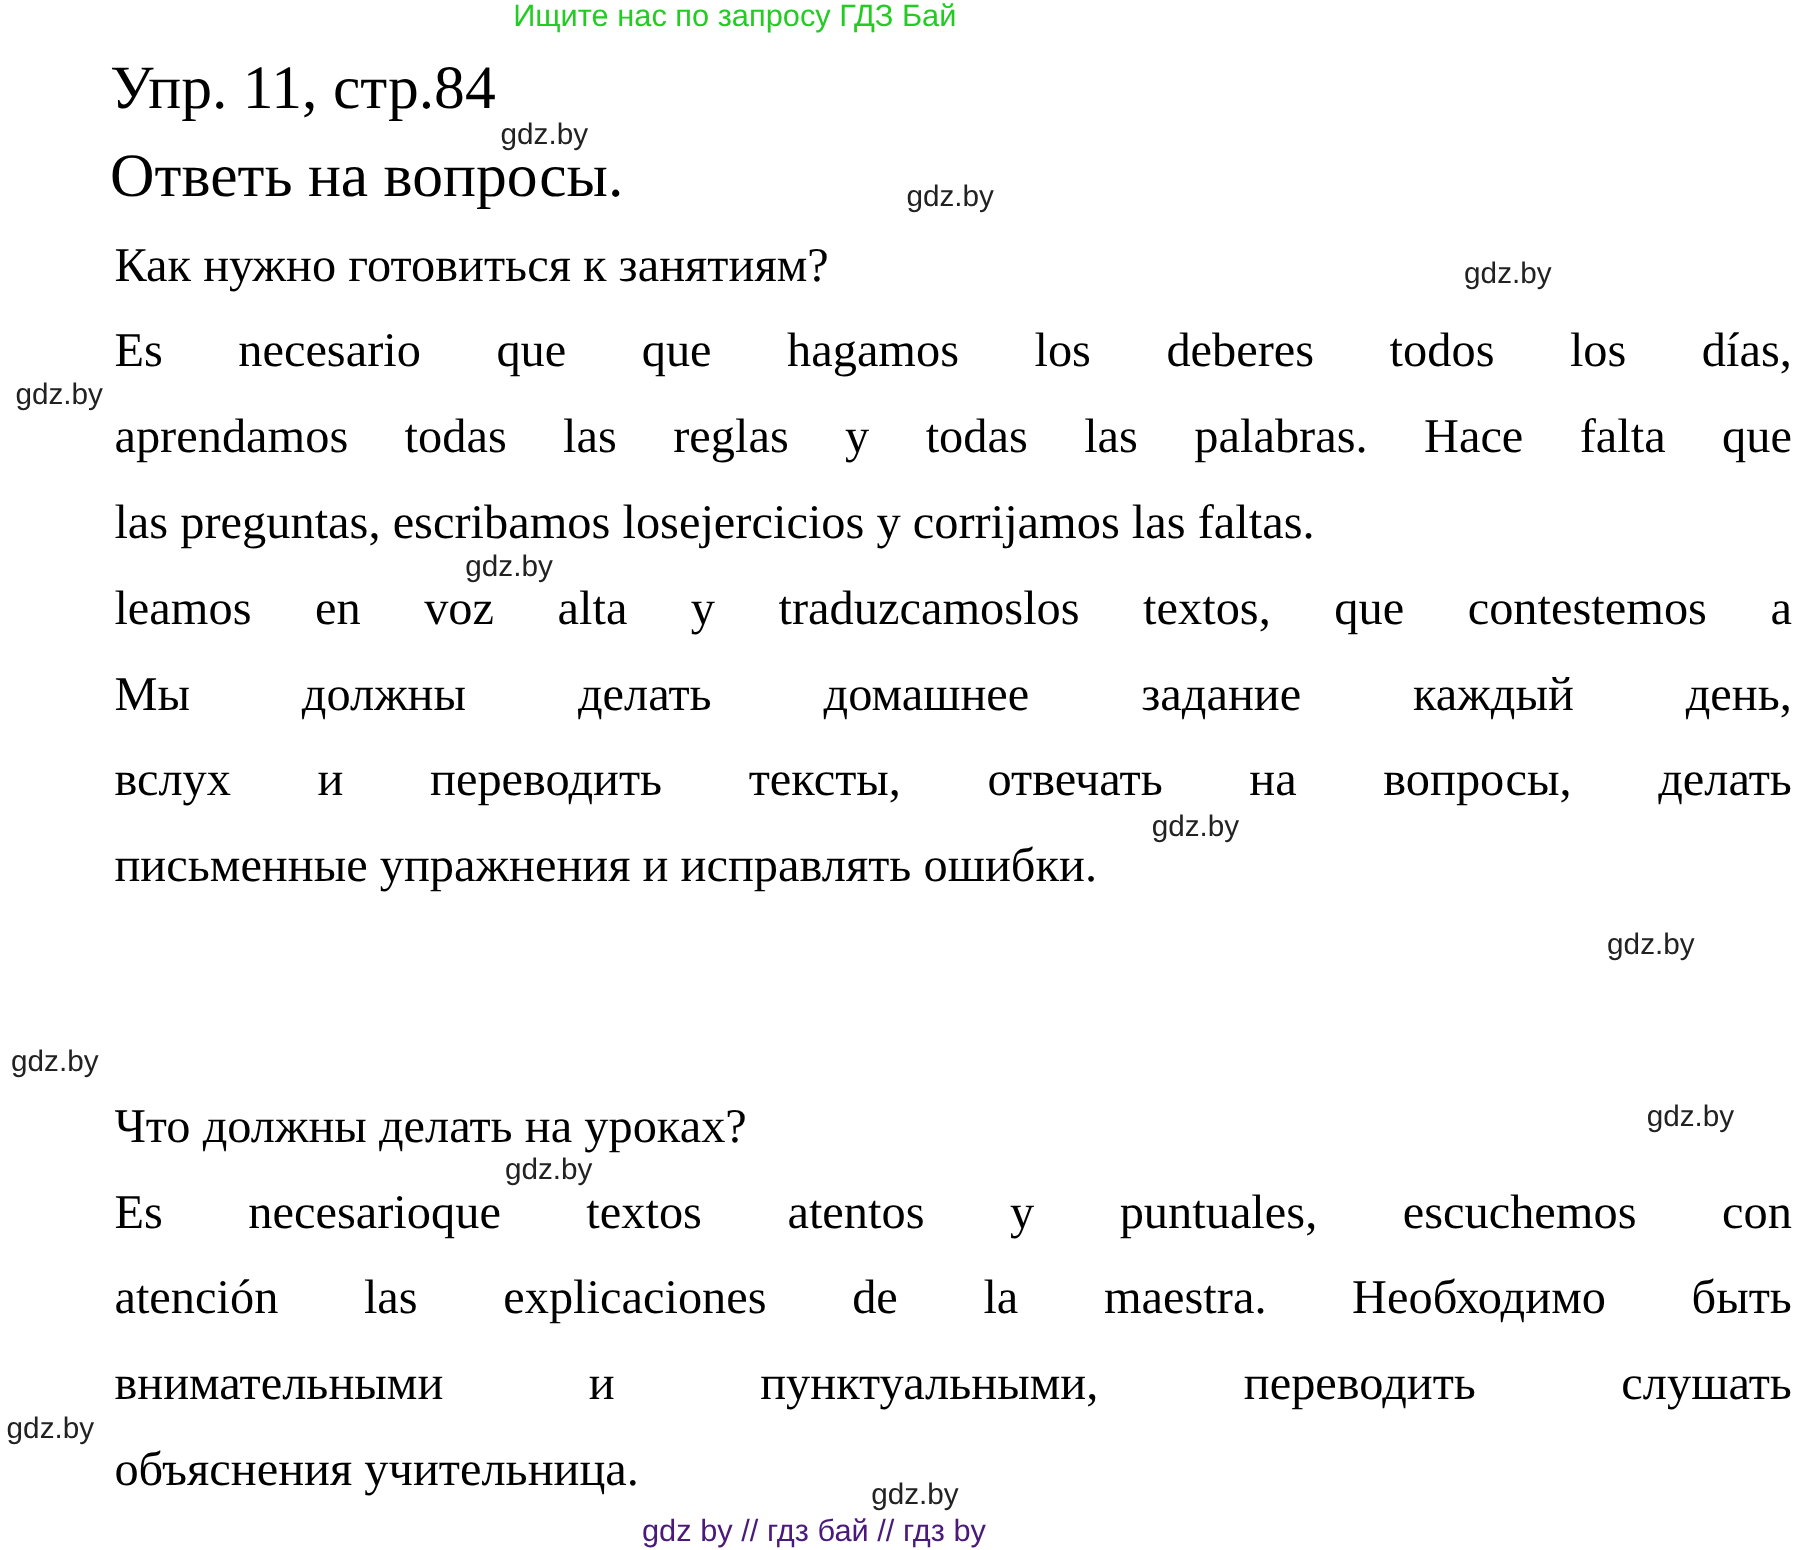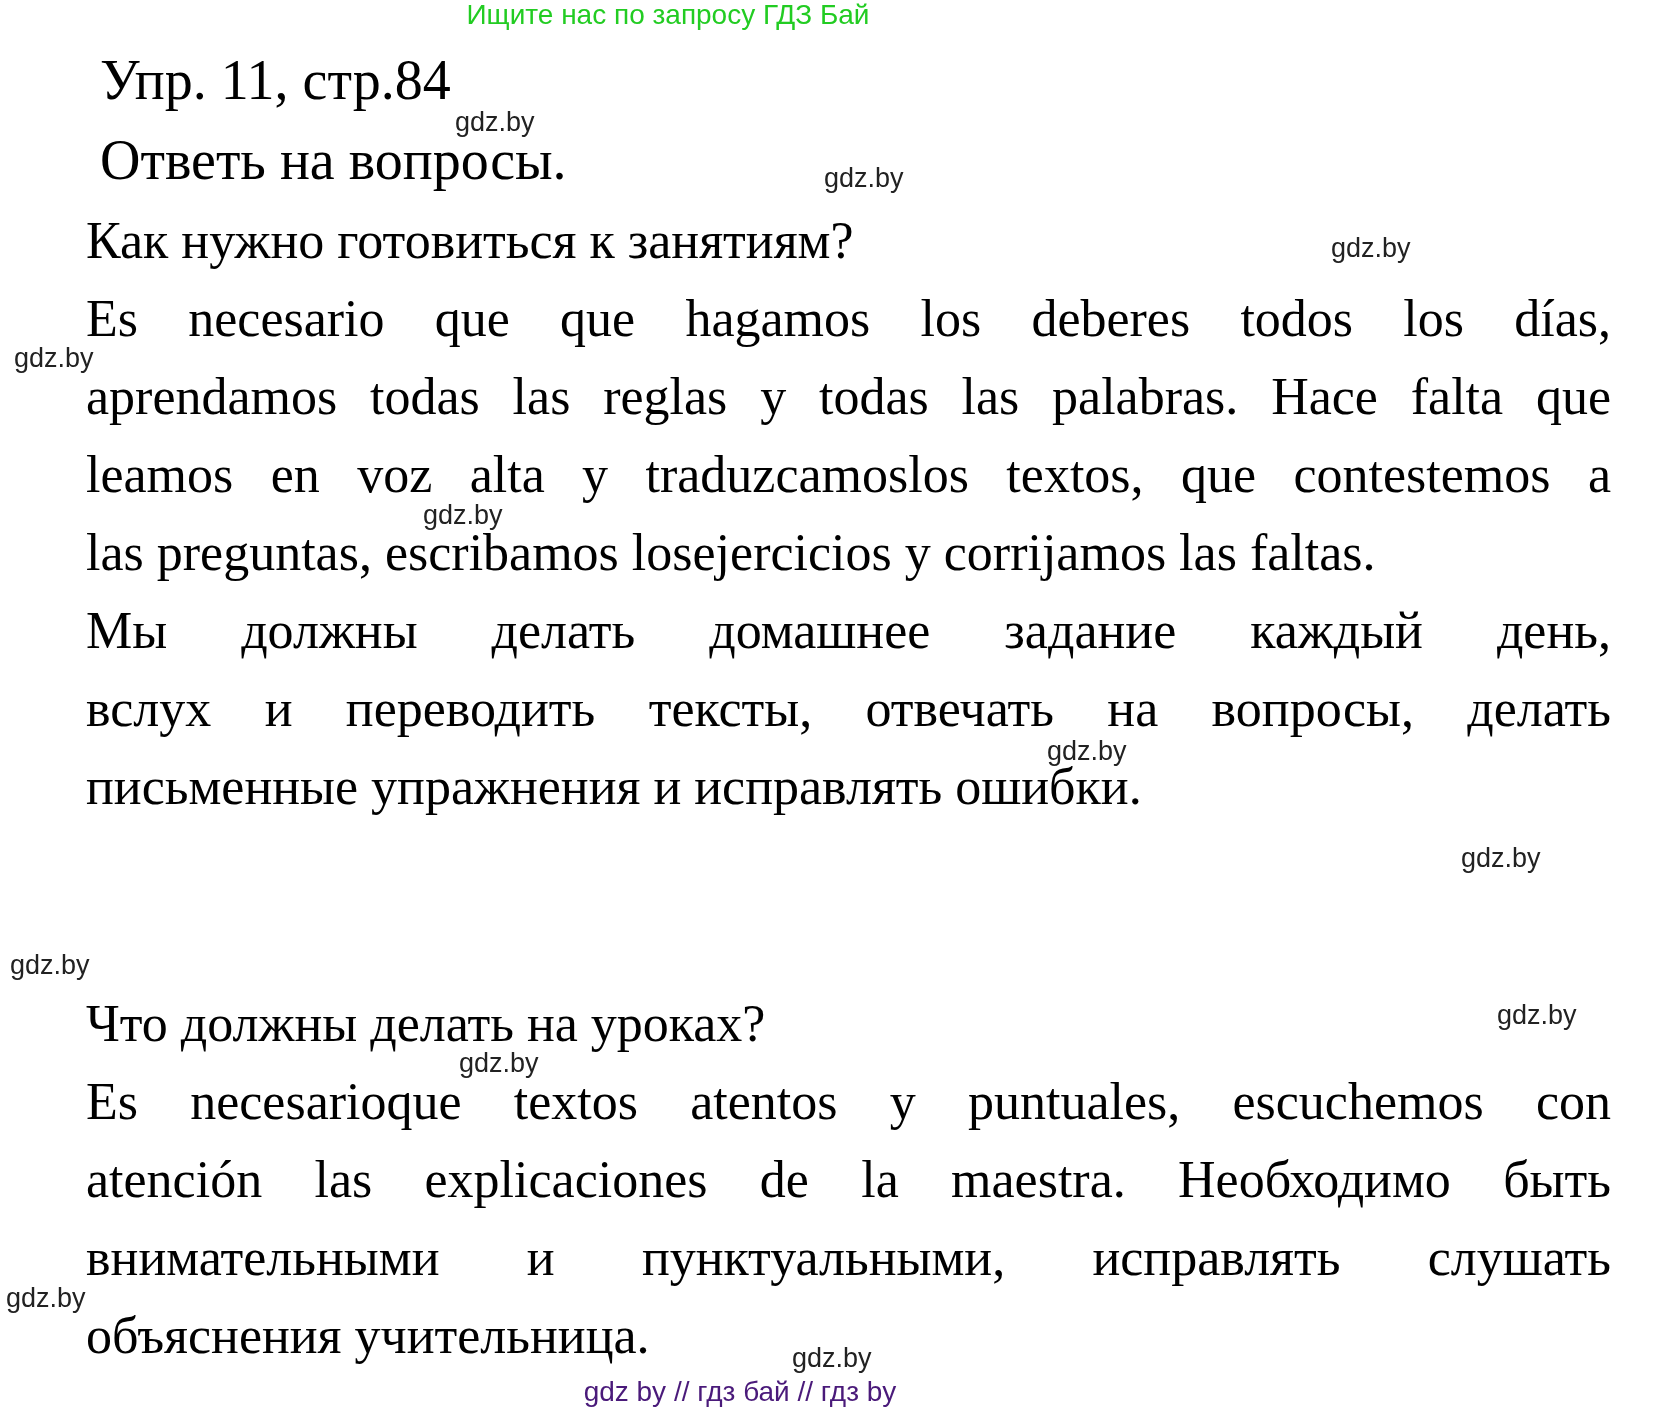--- a/index.html
+++ b/index.html
@@ -1,50 +1,50 @@
 <!DOCTYPE html>
 <html><head>
 <meta charset="utf-8">
 <style>
   html, body { margin:0; padding:0; background:#ffffff; }
   body { width:1654px; height:1409px; position:relative; overflow:hidden; }
   .abs { position:absolute; white-space:nowrap; }
   .top-banner { font-family:"Liberation Sans", sans-serif; font-size:28px; color:#22cc22; left:0; width:1336px; text-align:center; top:0px; line-height:30px; }
   .title { font-family:"Liberation Serif", serif; font-weight:normal; font-size:56px; color:#000; left:100px; line-height:60px; }
-  .body-block { position:absolute; left:86px; width:1525px; font-family:"Liberation Serif", serif; font-size:52px; color:#000; }
+  .body-block { position:absolute; left:104px; width:1525px; font-family:"Liberation Serif", serif; font-size:44px; color:#000; }
   .line { display:block; height:78px; line-height:78px; text-align:justify; text-align-last:justify; white-space:nowrap; }
   .line.last { text-align-last:left; }
   .q { display:block; height:78px; line-height:78px; white-space:nowrap; }
   .wm { font-family:"Liberation Sans", sans-serif; font-size:27px; color:#222; line-height:30px; }
   .footer { font-family:"Liberation Sans", sans-serif; font-size:28px; color:#4a1a7a; left:0; width:1480px; text-align:center; top:1392px; line-height:30px; transform:translateY(-50%); }
 </style>
 </head>
 <body>
 
 <div class="abs top-banner">Ищите нас по запросу ГДЗ Бай</div>
 
 <div class="abs title" style="top:50px;">Упр. 11, стр.84</div>
 <div class="abs title" style="top:130px;">Ответь на вопросы.</div>
 
 <div class="body-block" style="top:202px;">
   <span class="q">Как нужно готовиться к занятиям?</span>
   <span class="line">Es necesario que que hagamos los deberes todos los días,</span>
   <span class="line">aprendamos todas las reglas y todas las palabras. Hace falta que</span>
+  <span class="line last">las preguntas, escribamos losejercicios y corrijamos las faltas.</span>
   <span class="line">leamos en voz alta y traduzcamoslos textos, que contestemos a</span>
-  <span class="line last">las preguntas, escribamos losejercicios y corrijamos las faltas.</span>
   <span class="line">Мы должны делать домашнее задание каждый день,</span>
   <span class="line">вслух и переводить тексты, отвечать на вопросы, делать</span>
   <span class="line last">письменные упражнения и исправлять ошибки.</span>
 </div>
 
 <div class="body-block" style="top:985px;">
   <span class="q">Что должны делать на уроках?</span>
   <span class="line">Es necesarioque textos atentos y puntuales, escuchemos con</span>
   <span class="line">atención las explicaciones de la maestra. Необходимо быть</span>
-  <span class="line">внимательными и пунктуальными, исправлять слушать</span>
+  <span class="line">внимательными и пунктуальными, переводить слушать</span>
   <span class="line last">объяснения учительница.</span>
 </div>
 
 <div class="abs wm" style="left:455px;top:107px;">gdz.by</div>
 <div class="abs wm" style="left:824px;top:163px;">gdz.by</div>
 <div class="abs wm" style="left:1331px;top:233px;">gdz.by</div>
 <div class="abs wm" style="left:14px;top:343px;">gdz.by</div>
 <div class="abs wm" style="left:423px;top:500px;">gdz.by</div>
 <div class="abs wm" style="left:1047px;top:736px;">gdz.by</div>
 <div class="abs wm" style="left:1461px;top:843px;">gdz.by</div>

